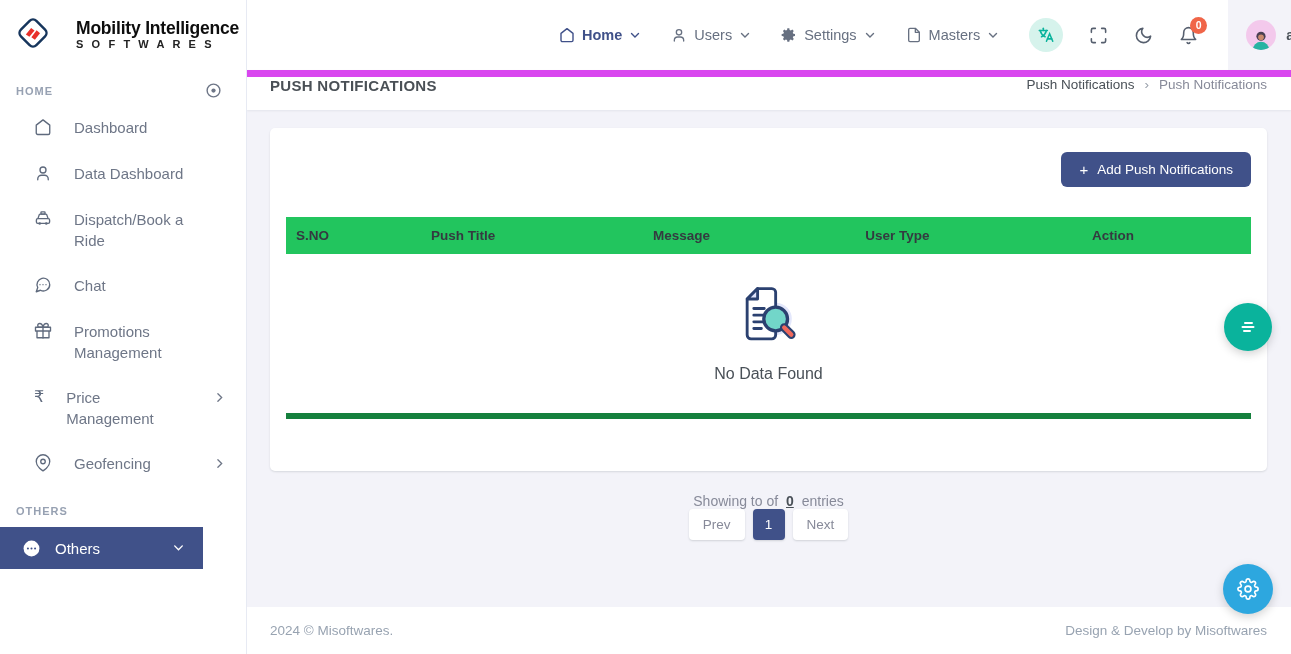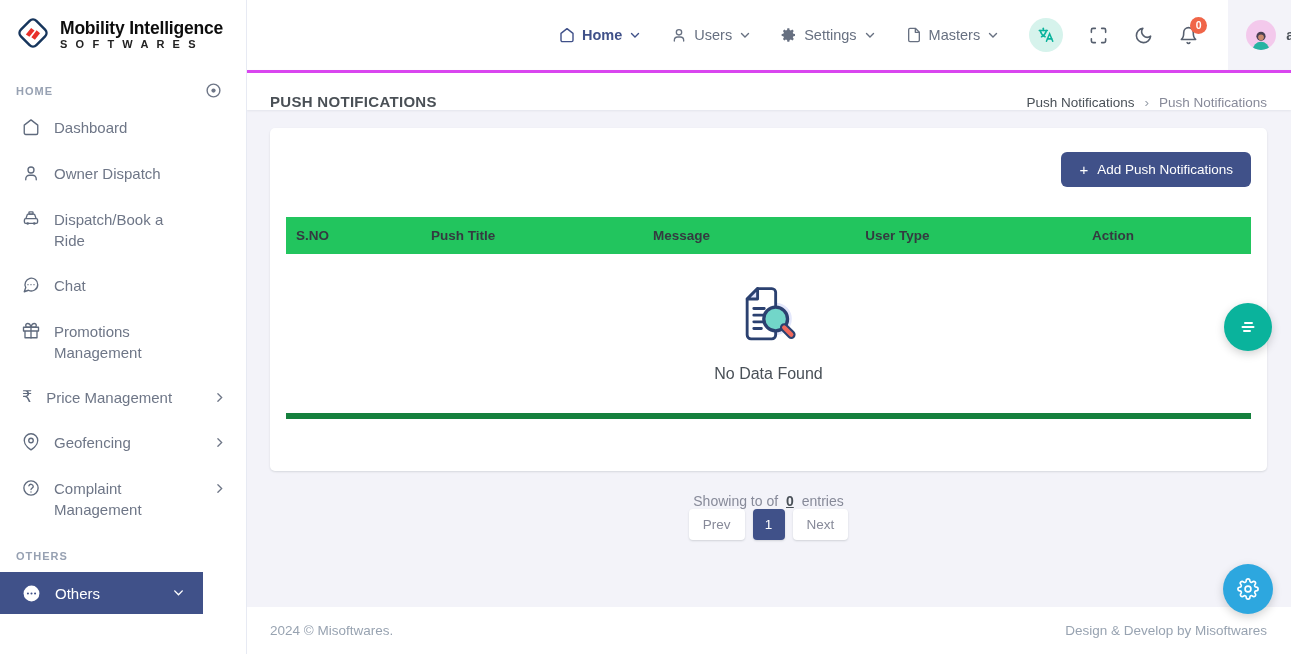--- a/index.html
+++ b/index.html
@@ -3,27 +3,27 @@
 <meta charset="utf-8">
 <style>
   * { margin:0; padding:0; box-sizing:border-box; }
   html,body { width:1291px; height:654px; overflow:hidden; background:#f3f3f9;
     font-family:"Liberation Sans","DejaVu Sans",sans-serif; }
   .app { display:flex; width:1291px; height:654px; position:relative; }
 
   
   .sidebar { width:247px; flex-shrink:0; background:#fff; border-right:1px solid #e7eaf3;
     display:flex; flex-direction:column; z-index:5; }
-  .logo-row { display:flex; align-items:center; gap:8px; padding:14px 12px 10px 14px; }
+  .logo-row { display:flex; align-items:center; gap:24px; padding:14px 12px 10px 14px; }
   .brand-text { line-height:1.05; }
   .brand-title { font-size:17.5px; font-weight:800; color:#0d0d0d; letter-spacing:-0.2px; white-space:nowrap; }
   .brand-subtitle { font-size:11px; font-weight:700; color:#222; letter-spacing:2.6px; margin-top:2px; white-space:nowrap; }
   .section-row { display:flex; align-items:center; justify-content:space-between; padding:16px 24px 6px 16px; }
   .section-label { font-size:11px; font-weight:700; letter-spacing:1px; color:#97a1b2; }
-  .side-item { display:flex; align-items:flex-start; gap:14px; padding:12px 20px 12px 22px;
+  .side-item { display:flex; align-items:flex-start; gap:22px; padding:12px 20px 12px 34px;
     color:#6e7687; font-size:15px; cursor:pointer; }
   .side-item .s-icon { flex-shrink:0; margin-top:1px; color:#5f6a7d; }
   .side-item .s-label { width:128px; line-height:21px; }
   .side-item .s-chevron { margin-left:auto; color:#6e7687; margin-top:3px; }
   .others-label-row { padding:14px 24px 8px 16px; }
   .side-active { display:flex; align-items:center; gap:14px; width:203px; height:42px;
     background:#405189; color:#fff; padding:0 18px 0 22px; font-size:15px; cursor:pointer; }
   .side-active .s-chevron { margin-left:auto; color:#fff; }
 
   
@@ -40,22 +40,22 @@
   .icon-btn { color:#565f6e; cursor:pointer; display:flex; align-items:center; position:relative; }
   .bell-badge { position:absolute; top:-9px; right:-9px; min-width:17px; height:17px; padding:0 4px;
     background:#f06548; color:#fff; font-size:10.5px; font-weight:700; border-radius:50%;
     display:flex; align-items:center; justify-content:center; }
   .user-chip { margin-left:30px; height:70px; background:#f3f3f9; display:flex; align-items:center;
     gap:10px; padding:0 36px 0 18px; cursor:pointer; }
   .avatar { width:30px; height:30px; border-radius:50%; background:#f3c9ec; display:flex;
     align-items:flex-end; justify-content:center; overflow:hidden; }
   .user-name { font-size:14px; font-weight:700; color:#495057; }
 
-  .titlebar { height:40px; background:#fff; border-top:3px solid #d946ef;
-    box-shadow:0 1px 2px rgba(56,65,74,0.08); display:flex; align-items:flex-end;
+  .titlebar { height:40px; background:#fff; border-top:7px solid #d946ef;
+    box-shadow:0 1px 2px rgba(56,65,74,0.08); display:flex; align-items:flex-start;
     justify-content:space-between; padding:0 24px 0 23px; flex-shrink:0; }
   .page-title { font-size:15px; font-weight:700; color:#4a5056; letter-spacing:0.3px; }
   .breadcrumb { display:flex; align-items:center; gap:10px; font-size:13.5px; }
   .crumb-parent { color:#495057; cursor:pointer; }
   .crumb-sep { color:#99a0ab; }
   .crumb-current { color:#878a99; }
 
   .content { flex:1; padding:18px 24px 0 23px; }
   .card { background:#fff; border-radius:5px; box-shadow:0 1px 2px rgba(56,65,74,0.15); padding:16px; }
   .btn-row { display:flex; justify-content:flex-end; padding:8px 0 30px 0; }
@@ -130,21 +130,21 @@
         </span>
         <span class="s-label">Dashboard</span>
       </div>
       <div class="side-item">
         <span class="s-icon">
           <svg width="18" height="18" viewBox="0 0 24 24" fill="none" stroke="currentColor" stroke-width="1.8" stroke-linecap="round">
               <circle cx="12" cy="8" r="4"></circle>
               <path d="M5 21v-1a5 5 0 0 1 5-5h4a5 5 0 0 1 5 5v1"></path>
             </svg>
         </span>
-        <span class="s-label">Owner Dispatch</span>
+        <span class="s-label">Data Dashboard</span>
       </div>
       <div class="side-item">
         <span class="s-icon">
           <svg width="18" height="18" viewBox="0 0 24 24" fill="none" stroke="currentColor" stroke-width="1.8" stroke-linejoin="round">
               <rect x="9.3" y="2.5" width="5.4" height="3" rx="0.8"></rect>
               <path d="M5.2 11.5 6.8 6.8A2 2 0 0 1 8.7 5.5h6.6a2 2 0 0 1 1.9 1.3l1.6 4.7"></path>
               <rect x="3.2" y="11.5" width="17.6" height="6.4" rx="1.8"></rect>
               <circle cx="7.6" cy="18" r="1.7" fill="currentColor" stroke="none"></circle>
               <circle cx="16.4" cy="18" r="1.7" fill="currentColor" stroke="none"></circle>
             </svg>
@@ -184,35 +184,20 @@
         </span>
       </div>
       <div class="side-item">
         <span class="s-icon">
           <svg width="18" height="18" viewBox="0 0 24 24" fill="none" stroke="currentColor" stroke-width="1.8" stroke-linejoin="round">
               <path d="M21 10c0 7-9 12.5-9 12.5S3 17 3 10a9 9 0 0 1 18 0z"></path>
               <circle cx="12" cy="10" r="3"></circle>
             </svg>
         </span>
         <span class="s-label">Geofencing</span>
-        <span class="s-chevron">
-          <svg width="13" height="13" viewBox="0 0 24 24" fill="none" stroke="currentColor" stroke-width="2.4" stroke-linecap="round">
-              <polyline points="9 5 16 12 9 19"></polyline>
-            </svg>
-        </span>
-      </div>
-      <div class="side-item">
-        <span class="s-icon">
-          <svg width="18" height="18" viewBox="0 0 24 24" fill="none" stroke="currentColor" stroke-width="1.8" stroke-linecap="round">
-              <circle cx="12" cy="12" r="9.5"></circle>
-              <path d="M9.2 9a3 3 0 0 1 5.8 1c0 2-3 2.6-3 4"></path>
-              <circle cx="12" cy="17.3" r="0.9" fill="currentColor" stroke="none"></circle>
-            </svg>
-        </span>
-        <span class="s-label">Complaint Management</span>
         <span class="s-chevron">
           <svg width="13" height="13" viewBox="0 0 24 24" fill="none" stroke="currentColor" stroke-width="2.4" stroke-linecap="round">
               <polyline points="9 5 16 12 9 19"></polyline>
             </svg>
         </span>
       </div>
     </nav>
 
     <div class="others-label-row">
       <span class="section-label">OTHERS</span>

